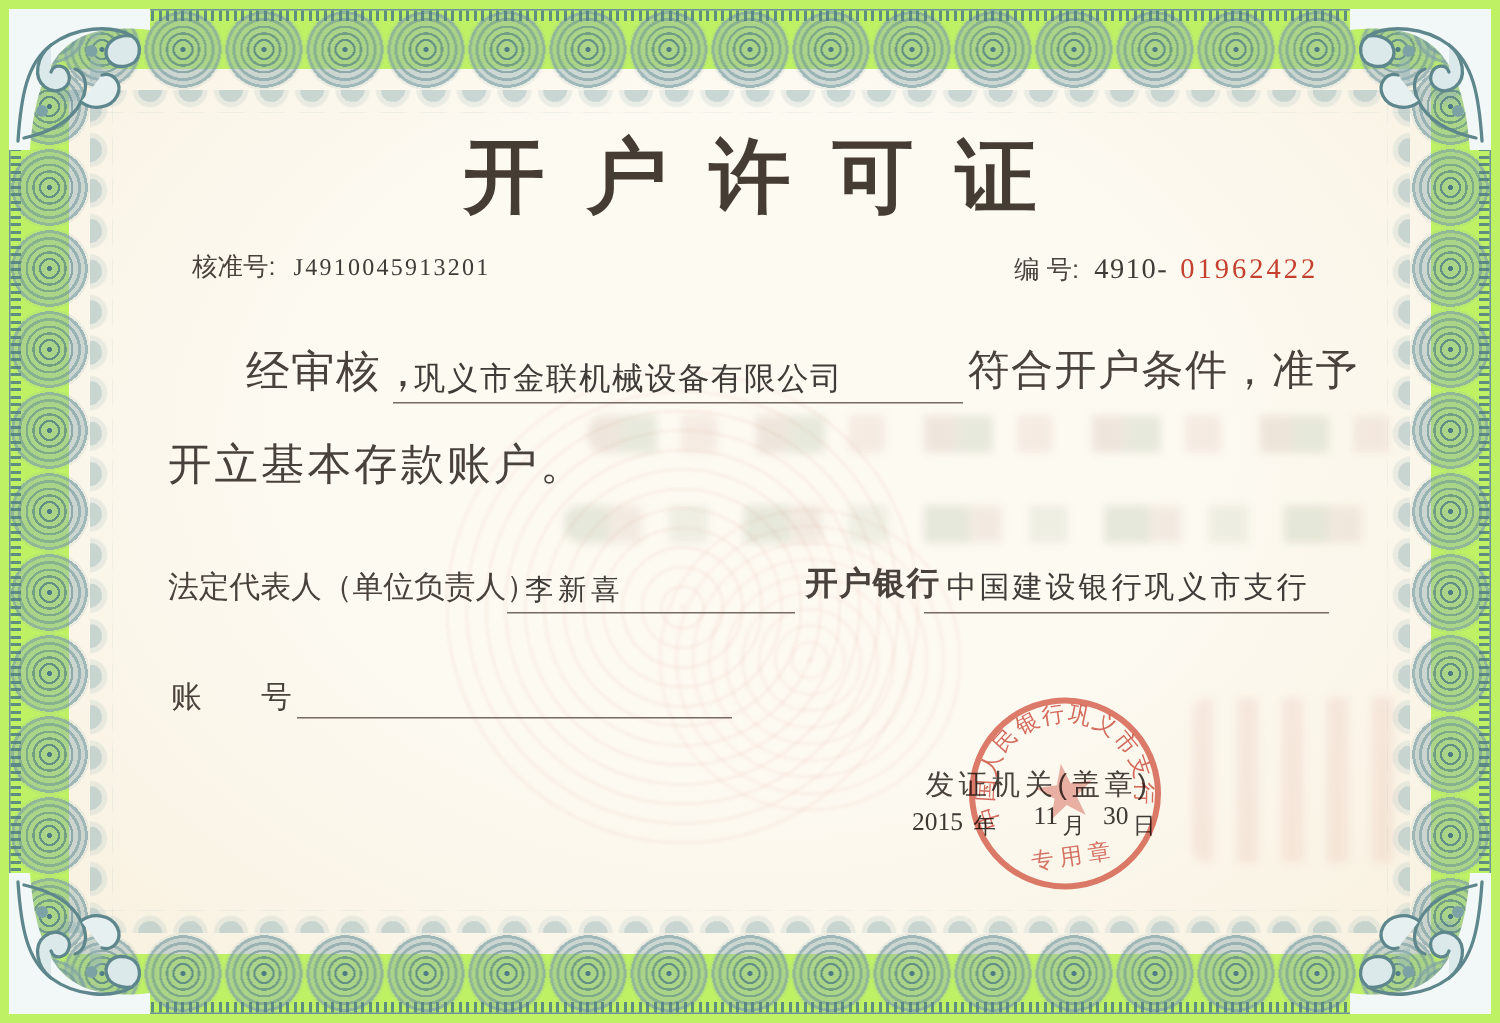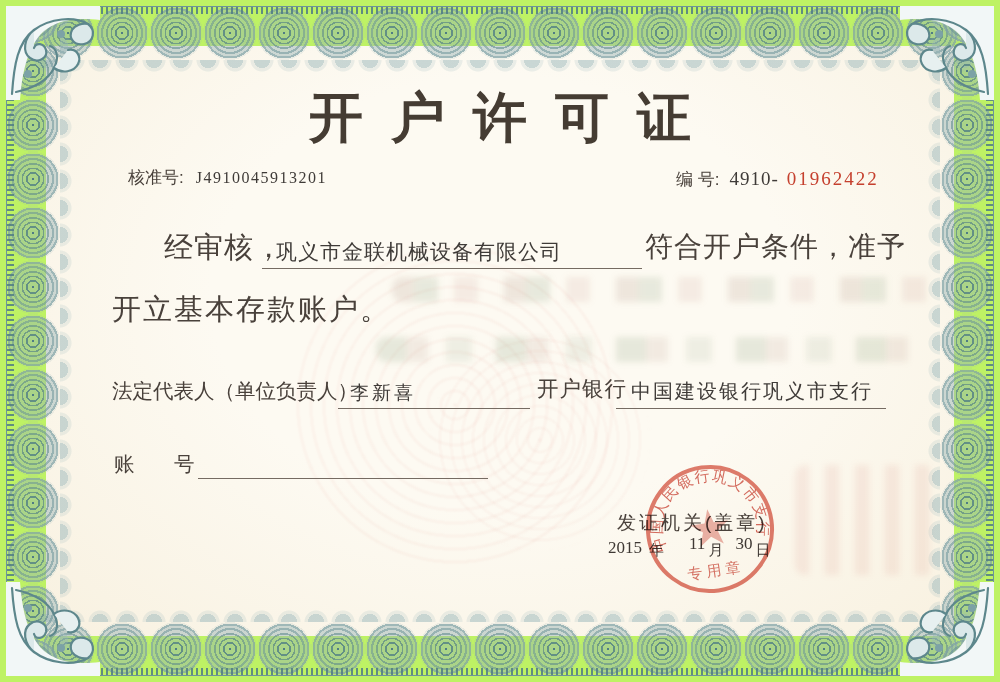--- a/index.html
+++ b/index.html
@@ -79,21 +79,21 @@
   .serial .pre{font-size:19px;margin-left:10px;color:#3f3b38;letter-spacing:1px;}
   .serial .red{font-size:19px;margin-left:8px;color:#c5402e;letter-spacing:2px;}
 
   .audit{left:164px;top:228px;font-size:29px;letter-spacing:1px;}
   .company{left:276px;top:238px;font-size:21px;letter-spacing:1px;color:#3f3b38;}
   .clause{left:645px;top:228px;font-size:28px;letter-spacing:1px;}
   .line2{left:112px;top:290px;font-size:29px;letter-spacing:2px;}
 
   .legal-lbl{left:112px;top:377px;font-size:20.5px;}
   .legal-val{left:350px;top:380px;font-size:19px;letter-spacing:3px;color:#3f3b38;}
-  .bank-lbl{left:537px;top:374px;font-size:21.5px;font-weight:normal;letter-spacing:1px;}
+  .bank-lbl{left:537px;top:374px;font-size:21.5px;font-weight:bold;letter-spacing:1px;}
   .bank-val{left:631px;top:378px;font-size:20px;letter-spacing:2px;color:#3f3b38;}
   .acct-z{left:114px;top:450px;font-size:20.5px;}
   .acct-h{left:174px;top:450px;font-size:20.5px;}
   .acct-val{left:215px;top:452px;font-size:17.5px;letter-spacing:1px;color:#3f3b38;}
 
   .uline{position:absolute;z-index:2;height:0;border-top:1.5px solid #756b62;}
   .ul-company{left:262px;top:268px;width:380px;}
   .ul-legal{left:338px;top:408px;width:192px;}
   .ul-bank{left:616px;top:408px;width:270px;}
   .ul-acct{left:198px;top:478px;width:290px;}

